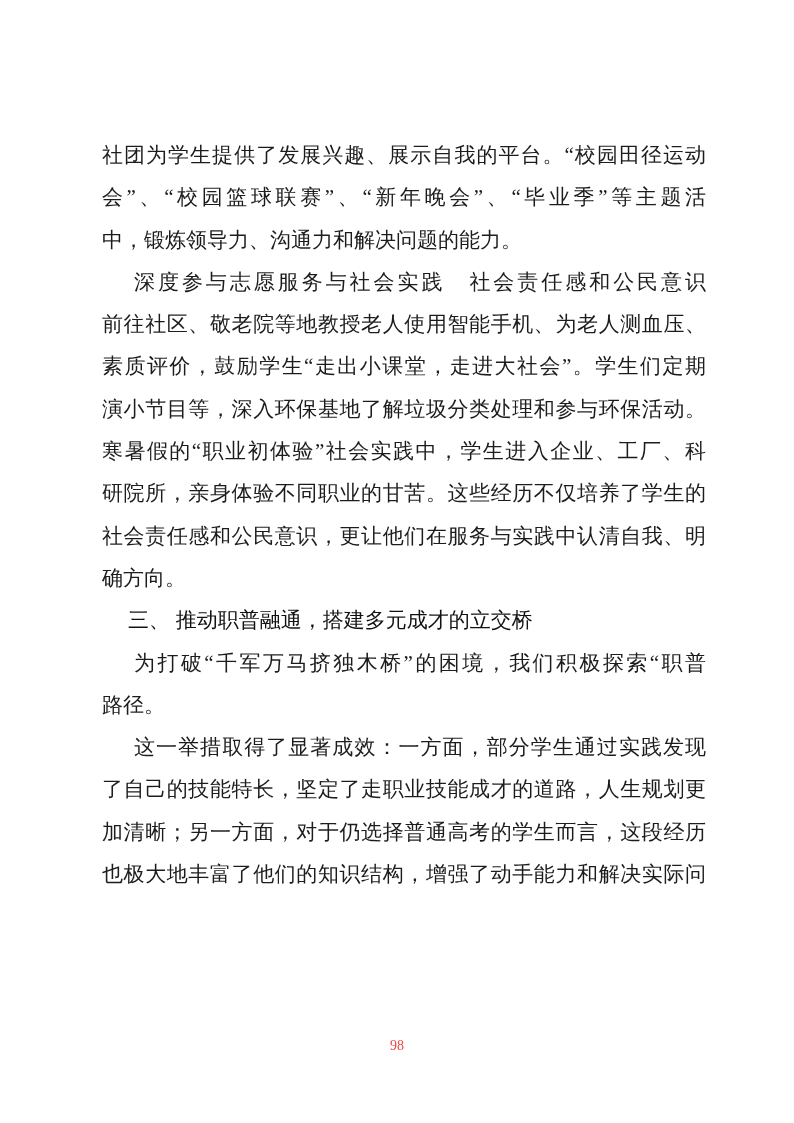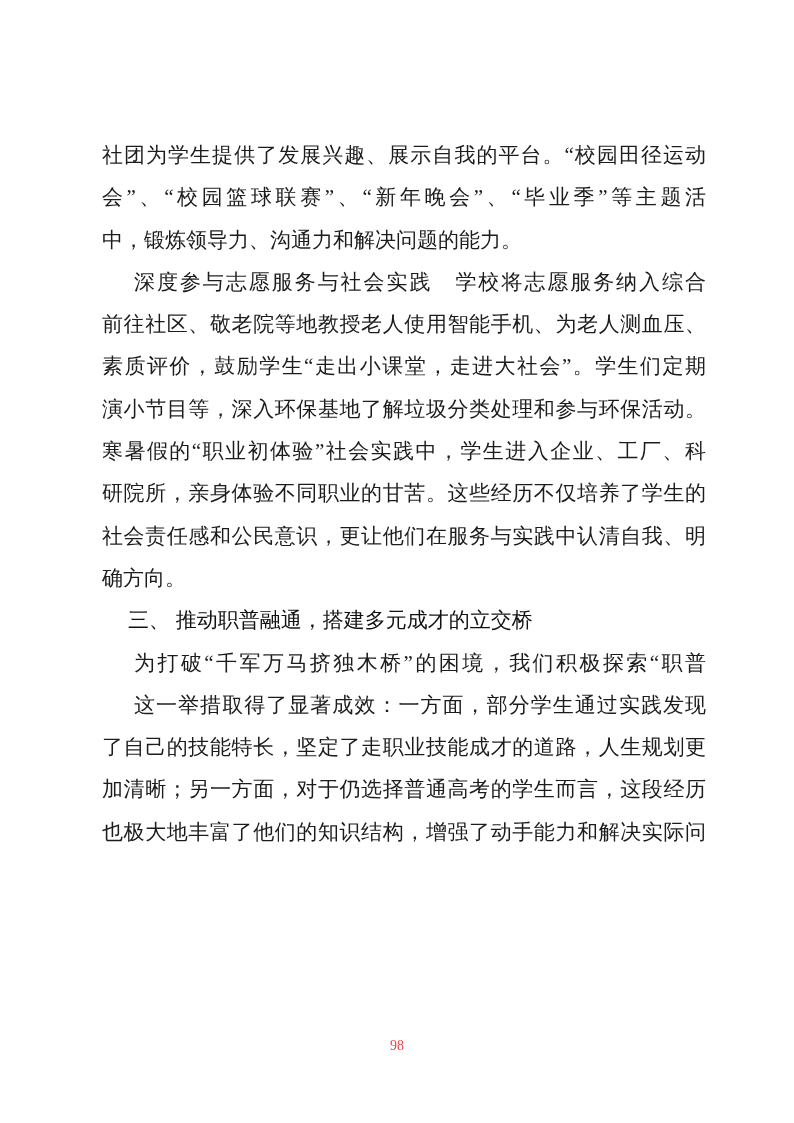--- a/index.html
+++ b/index.html
@@ -58,29 +58,30 @@
   }
 </style>
 </head>
 <body>
 
 <div class="page">
   <div class="content" id="content">
       <div class="line fill">社团为学生提供了发展兴趣、展示自我的平台。“校园田径运动</div>
       <div class="line fill">会”、“校园篮球联赛”、“新年晚会”、“毕业季”等主题活</div>
       <div class="line">中，锻炼领导力、沟通力和解决问题的能力。</div>
-      <div class="line fill indent">深度参与志愿服务与社会实践　学校将志愿服务纳入综合</div>
+      <div class="line fill indent">深度参与志愿服务与社会实践　社会责任感和公民意识</div>
       <div class="line fill">前往社区、敬老院等地教授老人使用智能手机、为老人测血压、</div>
       <div class="line fill">素质评价，鼓励学生“走出小课堂，走进大社会”。学生们定期</div>
       <div class="line fill">演小节目等，深入环保基地了解垃圾分类处理和参与环保活动。</div>
       <div class="line fill">寒暑假的“职业初体验”社会实践中，学生进入企业、工厂、科</div>
       <div class="line fill">研院所，亲身体验不同职业的甘苦。这些经历不仅培养了学生的</div>
       <div class="line fill">社会责任感和公民意识，更让他们在服务与实践中认清自我、明</div>
       <div class="line">确方向。</div>
       <div class="line indent heading">三、 推动职普融通，搭建多元成才的立交桥</div>
       <div class="line fill indent">为打破“千军万马挤独木桥”的困境，我们积极探索“职普</div>
+      <div class="line">路径。</div>
       <div class="line fill indent">这一举措取得了显著成效：一方面，部分学生通过实践发现</div>
       <div class="line fill">了自己的技能特长，坚定了走职业技能成才的道路，人生规划更</div>
       <div class="line fill">加清晰；另一方面，对于仍选择普通高考的学生而言，这段经历</div>
       <div class="line fill">也极大地丰富了他们的知识结构，增强了动手能力和解决实际问</div>
     </div>
   <div class="footer">98</div>
 </div>
 
 </body></html>

